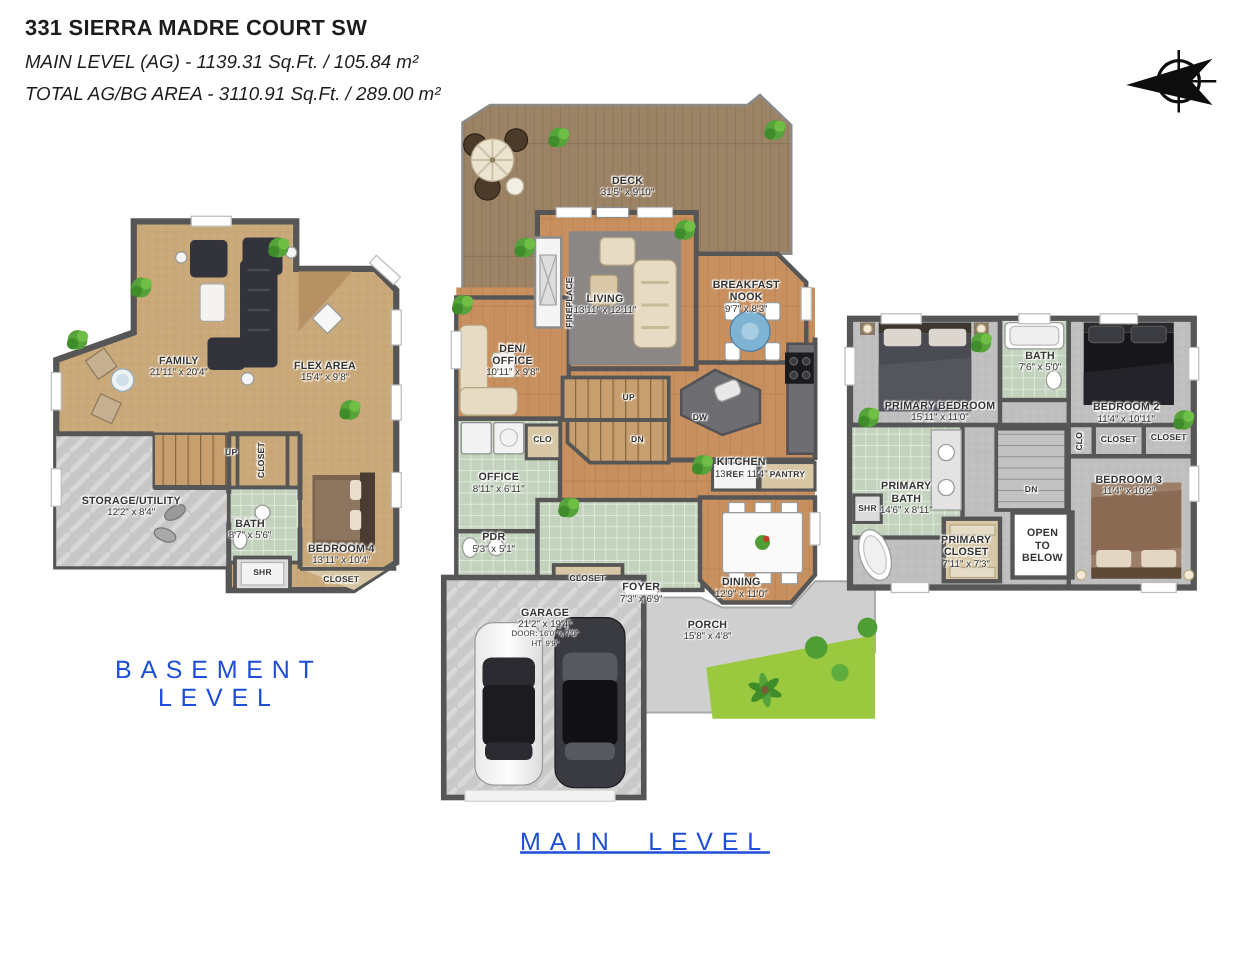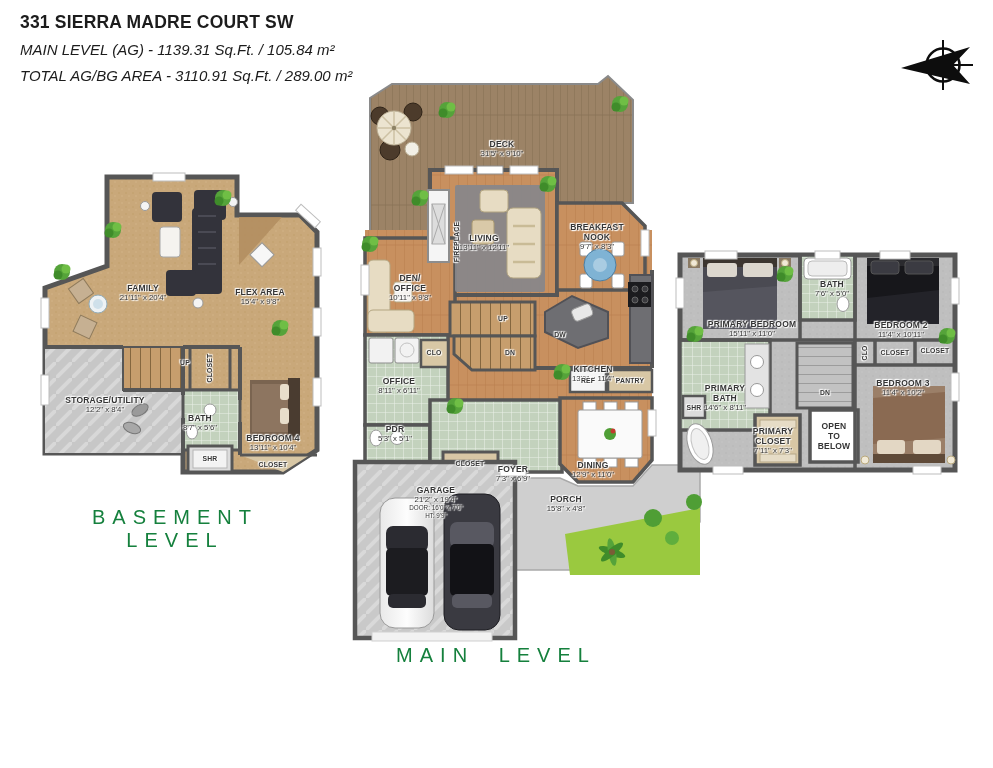--- a/index.html
+++ b/index.html
@@ -17,21 +17,21 @@
   
   .lbl{position:absolute;transform:translate(-50%,-50%);text-align:center;line-height:1.18;
        white-space:nowrap;z-index:20;color:#353535;
        text-shadow:0 0 2px #fff,0 0 2px #fff,1px 1px 1px #fff,-1px -1px 1px #fff;}
   .nm{display:block;font-size:8.5px;font-weight:700;letter-spacing:.2px;}
   .dm{display:block;font-size:7.8px;font-weight:400;}
   .sm{font-size:6.8px;font-weight:700;letter-spacing:.2px;}
   .xs{font-size:6.3px;font-weight:400;}
   .vert{writing-mode:vertical-rl;transform:translate(-50%,-50%) rotate(180deg);}
   .cap{position:absolute;text-align:center;font-size:20px;letter-spacing:7px;word-spacing:12px;
-       color:#15803d;z-index:20;}
+       color:#1d4ed8;z-index:20;margin-top:19px;}
 </style>
 </head>
 <body>
 
 <div id="canvas">
 
   <div class="hdr">
     <div class="title">331 SIERRA MADRE COURT SW</div>
     <div class="grp">
       <div class="ln">MAIN LEVEL (AG) - 1139.31 Sq.Ft. / 105.84 m²</div>
@@ -409,21 +409,21 @@
       <span class="nm">GARAGE</span>
       <span class="dm">21'2" x 19'4"</span>
       <span class="dm xs">DOOR: 16'0" x 7'0"</span>
       <span class="dm xs">HT: 9'9"</span>
     </div>
     <div class="lbl" style="left:216px;top:434px;">
       <span class="nm">PORCH</span>
       <span class="dm">15'8" x 4'8"</span>
     </div>
   </div>
-  <div class="cap" style="left:336px;top:644px;width:320px;">MAIN LEVEL</div>
+  <div class="cap" style="left:356px;top:644px;width:320px;text-decoration:underline;">MAIN LEVEL</div>
 
   <div class="plan" style="left:675px;top:248px;width:290px;height:228px;">
     <svg width="290" height="228" viewBox="0 0 290 228">
       <defs>
         <pattern id="u-carpet" width="7" height="7" patternUnits="userSpaceOnUse">
           <rect width="7" height="7" fill="#bfbfbf"></rect>
             <circle cx="2" cy="2" r="0.8" fill="#aeaeae" opacity="0.6"></circle>
             <circle cx="5" cy="5" r="0.7" fill="#cdcdcd" opacity="0.7"></circle>
         </pattern>
         <pattern id="u-tile" width="9" height="9" patternUnits="userSpaceOnUse">

